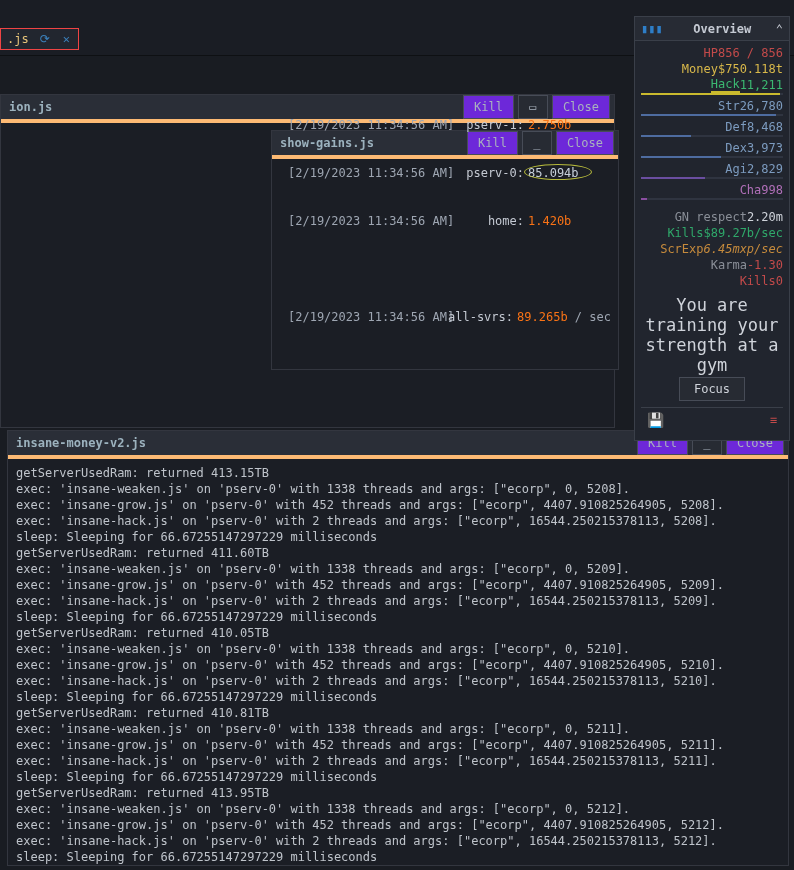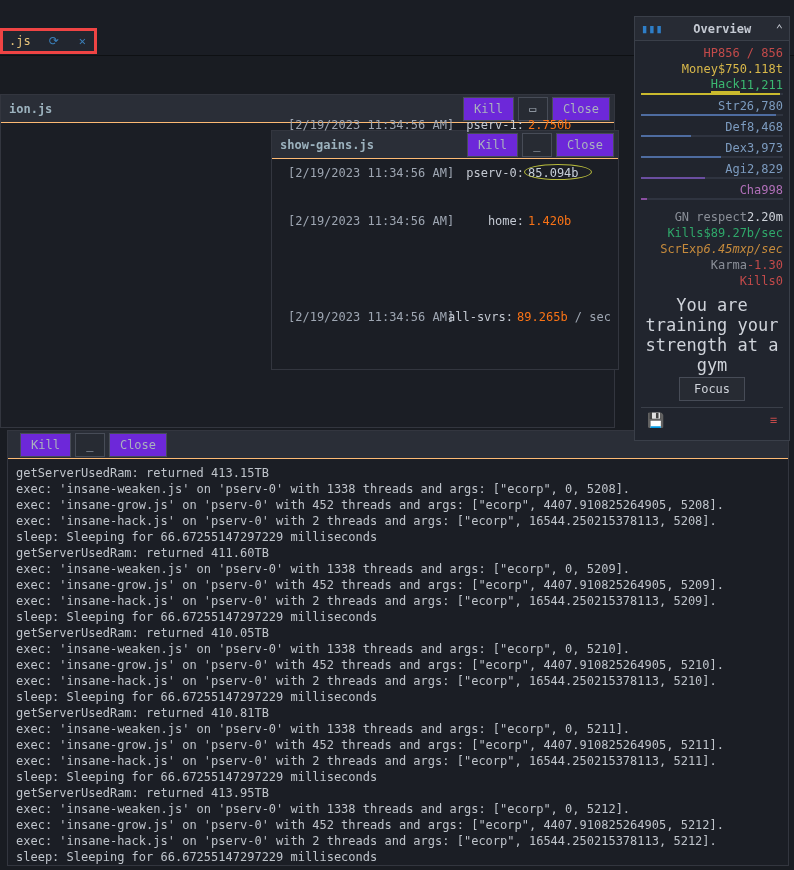--- a/index.html
+++ b/index.html
@@ -15,37 +15,37 @@
   }
 
   
   .topbar {
     position: absolute; top: 0; left: 0; right: 0; height: 56px;
     background: #1a1d24;
     border-bottom: 1px solid #0e1013;
   }
   .tab-chip {
     position: absolute; left: 0; top: 28px;
-    display: flex; align-items: center; gap: 16px;
-    background: #22262f; border: 3px solid #ef4444;
+    display: flex; align-items: center; gap: 9px;
+    background: #22262f; border: 1px solid #ef4444;
     padding: 3px 6px; color: #e8c57a; font-size: 12px;
   }
   .tab-chip .refresh, .tab-chip .close { color: #3b7fb9; cursor: pointer; padding: 0 2px; }
   .tab-chip .close { color: #3b7fb9; }
 
   
   .panel {
     position: absolute;
     background: #1b1e25;
     border: 1px solid #33363f;
   }
   .panel-title {
     display: flex; align-items: center;
     background: #2a2e37;
-    border-bottom: 1px solid #fdba74;
+    border-bottom: 4px solid #fdba74;
     height: 28px;
     padding: 0 4px 0 8px;
   }
   .panel-title .name { color: #9cb2be; font-weight: bold; flex: 1; }
   .panel-title .btn {
     background: #6d28d9; color: #a9b2bd;
     border: 1px solid #474c57; padding: 4px 10px;
     margin-left: 4px; font-family: inherit; font-size: 12px;
     cursor: pointer;
   }
@@ -156,20 +156,21 @@
     <div class="gain-line"><span class="ts">[2/19/2023 11:34:56 AM]</span><span class="label">pserv-1:</span> <span class="val-b">2.750b</span></div>
     <div class="gain-line" style="position:relative;"><span class="ts">[2/19/2023 11:34:56 AM]</span><span class="label">pserv-0:</span> <span class="val-b highlight">85.094b</span><span class="ellipse" style="left:236px; top:-1px;"></span></div>
     <div class="gain-line"><span class="ts">[2/19/2023 11:34:56 AM]</span><span class="label">home:</span> <span class="val-b">1.420b</span></div>
     <div style="height:16px;"></div>
     <div class="gain-line"><span class="ts">[2/19/2023 11:34:56 AM]</span><span class="label">all-svrs:</span> <span class="val-b">89.265b</span><span class="suffix"> / sec</span></div>
   </div>
 </div>
 
 <div class="panel p-log">
   <div class="panel-title">
+    <span class="name">insane-money-v2.js</span>
     <button class="btn">Kill</button>
     <span class="iconbtn">_</span>
     <button class="btn">Close</button>
   </div>
   <div class="panel-body">getServerUsedRam: returned 413.15TB
 exec: 'insane-weaken.js' on 'pserv-0' with 1338 threads and args: ["ecorp", 0, 5208].
 exec: 'insane-grow.js' on 'pserv-0' with 452 threads and args: ["ecorp", 4407.910825264905, 5208].
 exec: 'insane-hack.js' on 'pserv-0' with 2 threads and args: ["ecorp", 16544.250215378113, 5208].
 sleep: Sleeping for 66.67255147297229 milliseconds
 getServerUsedRam: returned 411.60TB

